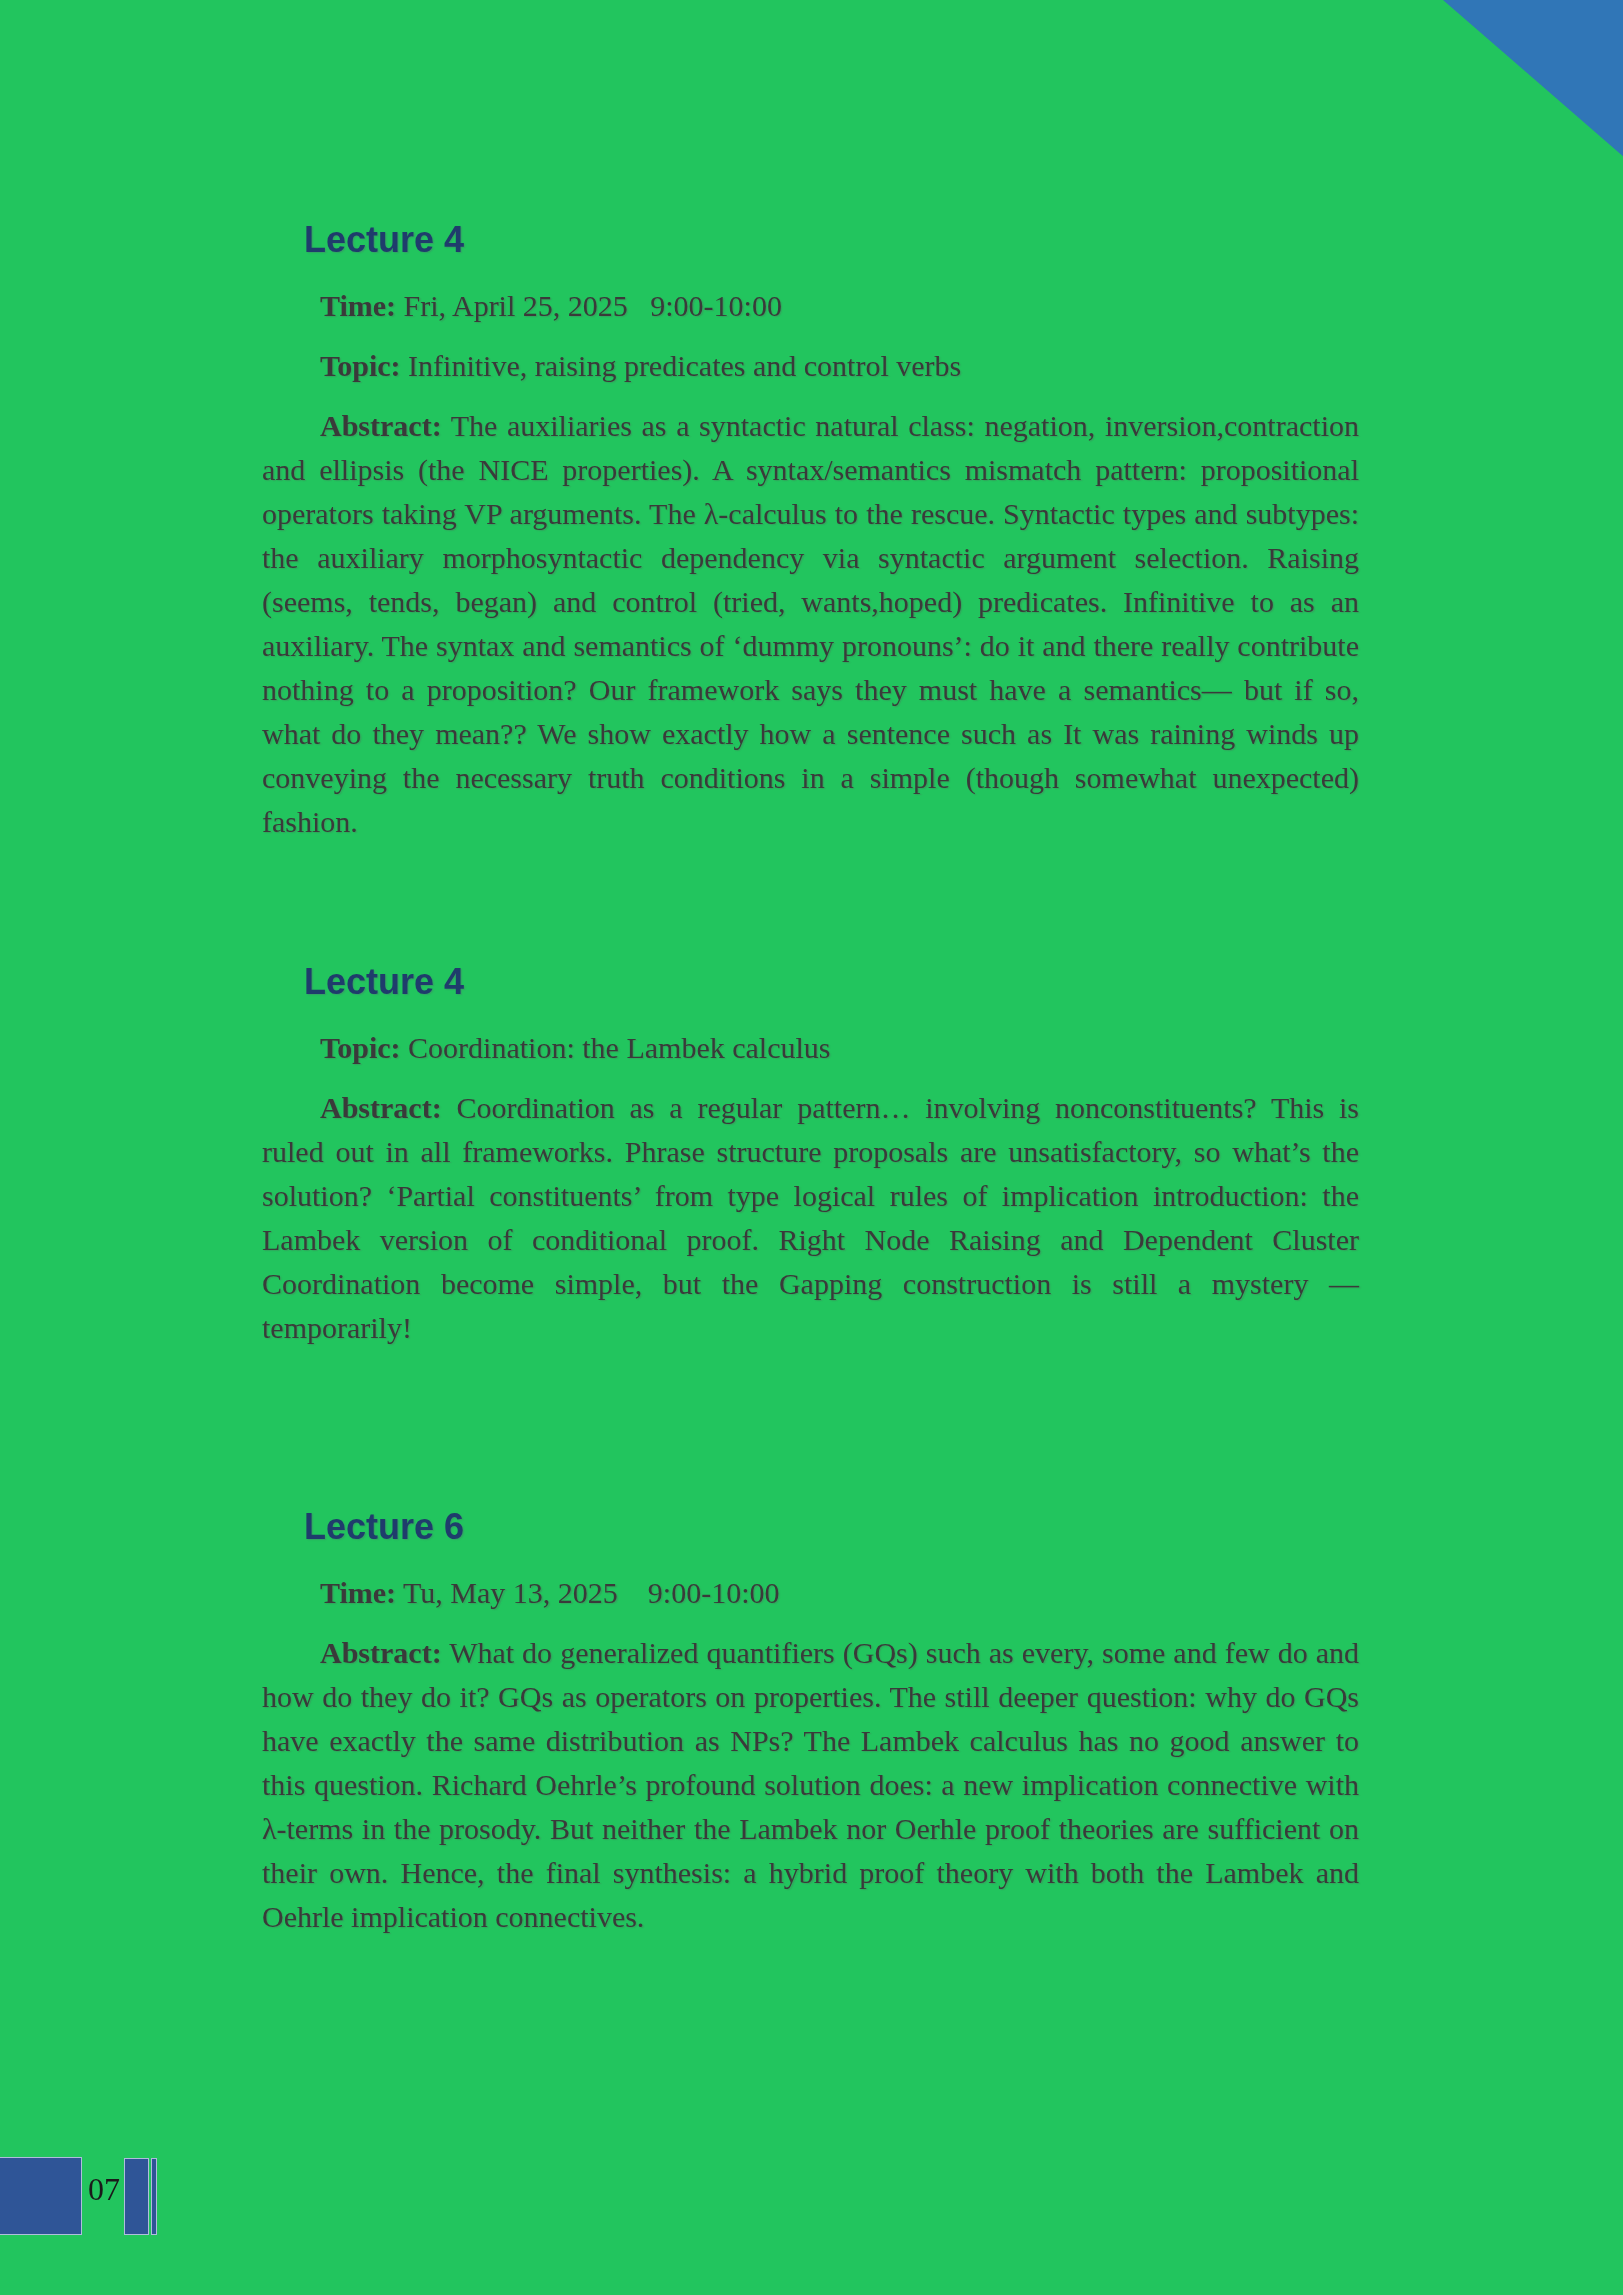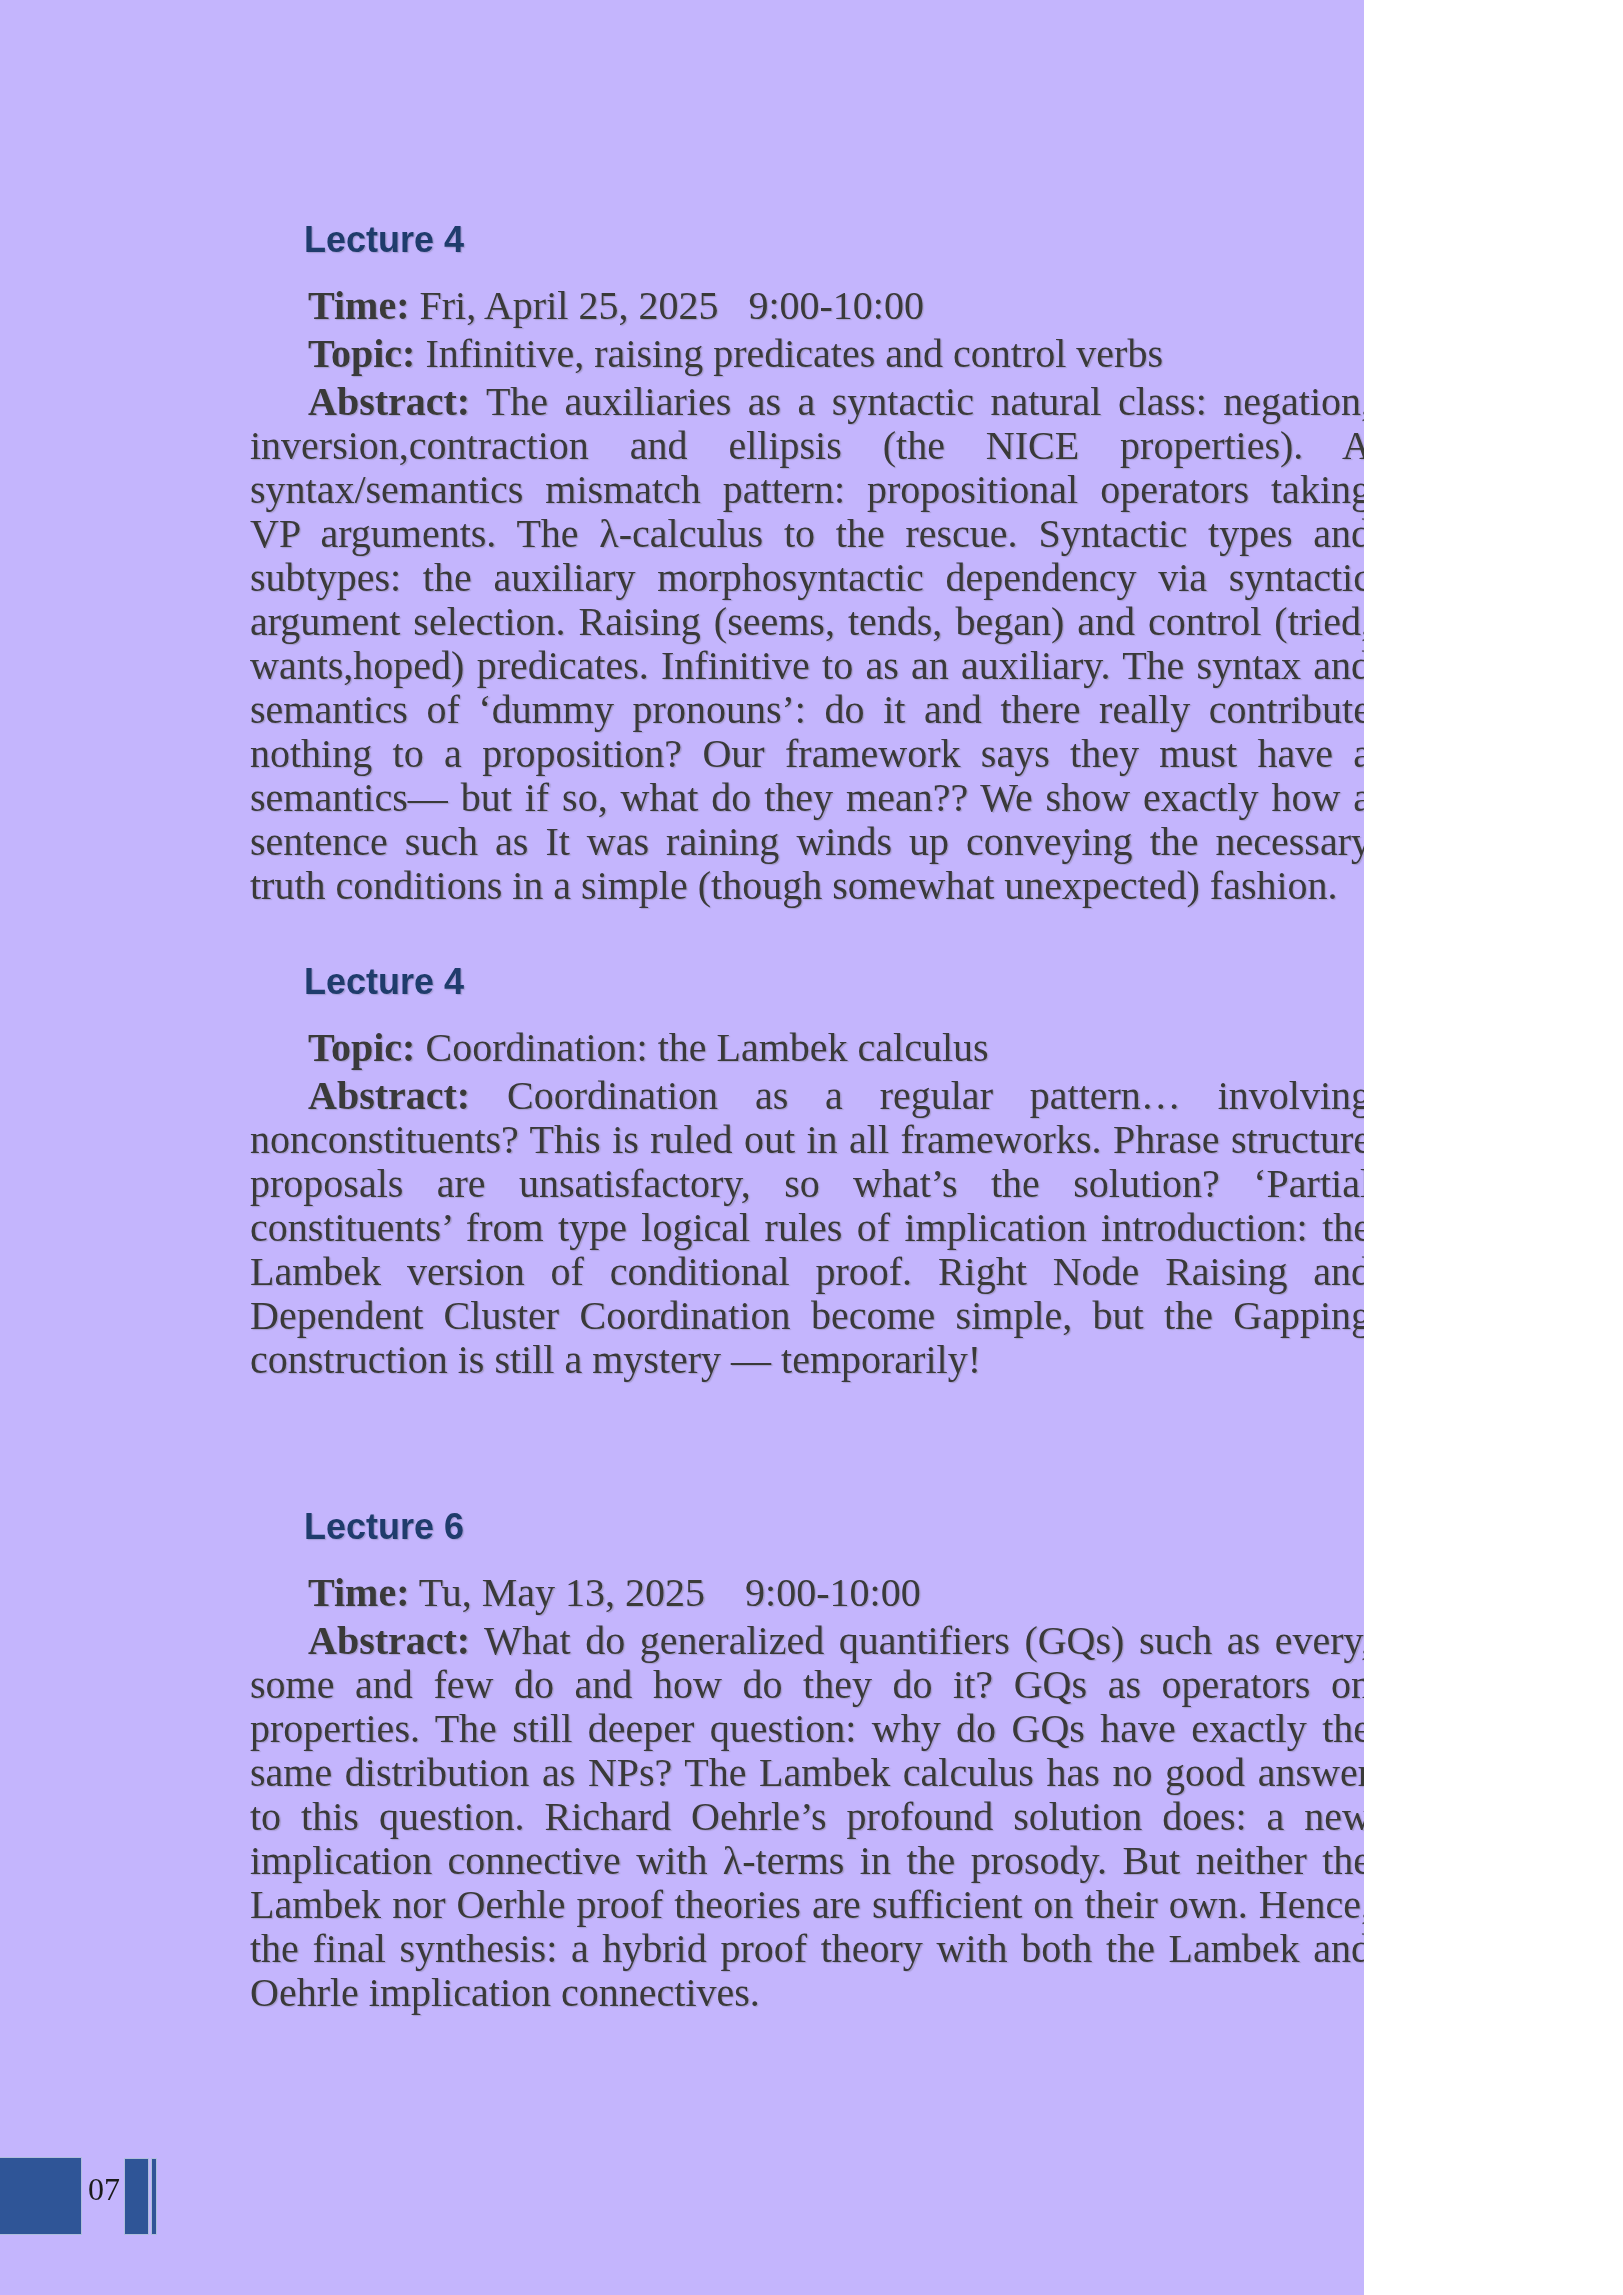--- a/index.html
+++ b/index.html
@@ -1,20 +1,20 @@
 <!DOCTYPE html>
 <html style="font-size:12.7px"><head>
 <meta charset="utf-8">
 <style>
   html, body { margin: 0; padding: 0; background: #ffffff; }
   .page {
     position: relative;
-    width: 1364px;
+    width: 1623px;
     height: 2295px;
-    background: #c4b5fd;
+    background: #22c55e;
     overflow: hidden;
     font-family: "Liberation Serif", "DejaVu Serif", serif;
   }
 
   
   .corner-triangle {
     position: absolute;
     top: 0;
     left: 1443px;
     width: 181px;
@@ -34,22 +34,22 @@
   .lecture h2 {
     margin: 0 0 24.6px 58px;
     font-family: "Liberation Sans", "DejaVu Sans", sans-serif;
     font-weight: bold;
     font-size: 36px;
     line-height: 38px;
     color: #1F3C6C;
     text-shadow: 1.2px 1.2px 1.2px rgba(90,90,110,0.30);
   }
   .lecture p {
-    margin: 4px;
-    font-size: 40px;
+    margin: 16px;
+    font-size: 30px;
     line-height: 44px;
     color: #3a3a3a;
     text-shadow: 1.3px 1.3px 1.1px rgba(90,90,90,0.28);
   }
   .lecture p.meta { padding-left: 58px; text-align: left; }
   .lecture p.meta .val { white-space: pre-wrap; }
   .lecture p.abstract { text-indent: 58px; text-align: justify; }
   .lecture b.lbl { font-weight: bold; }
 
   

